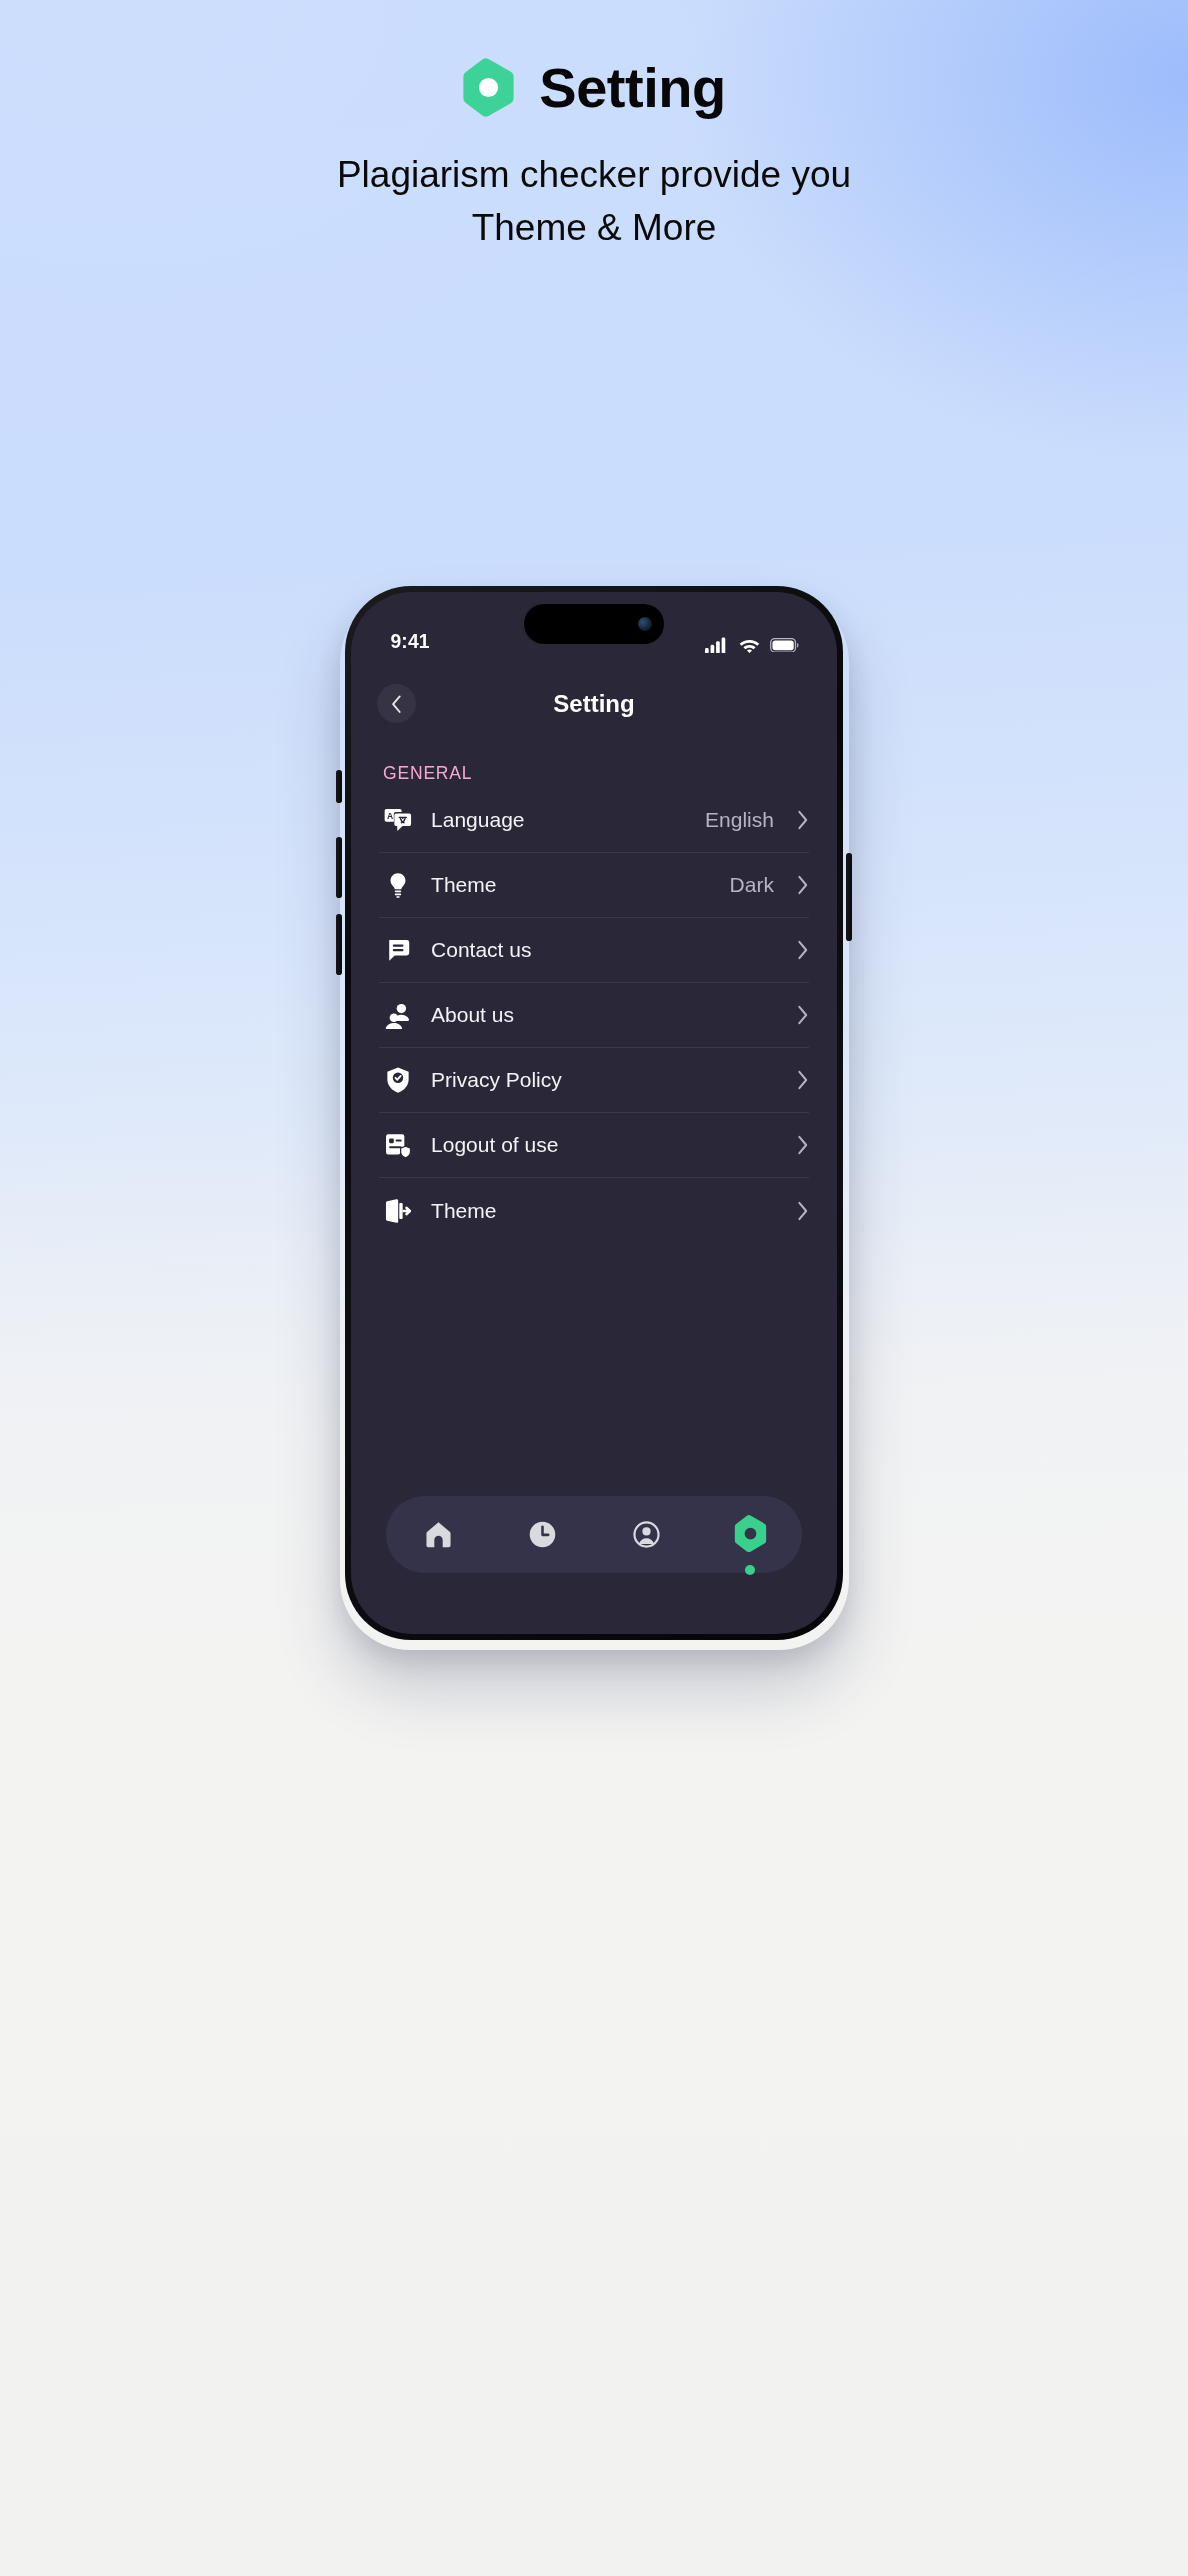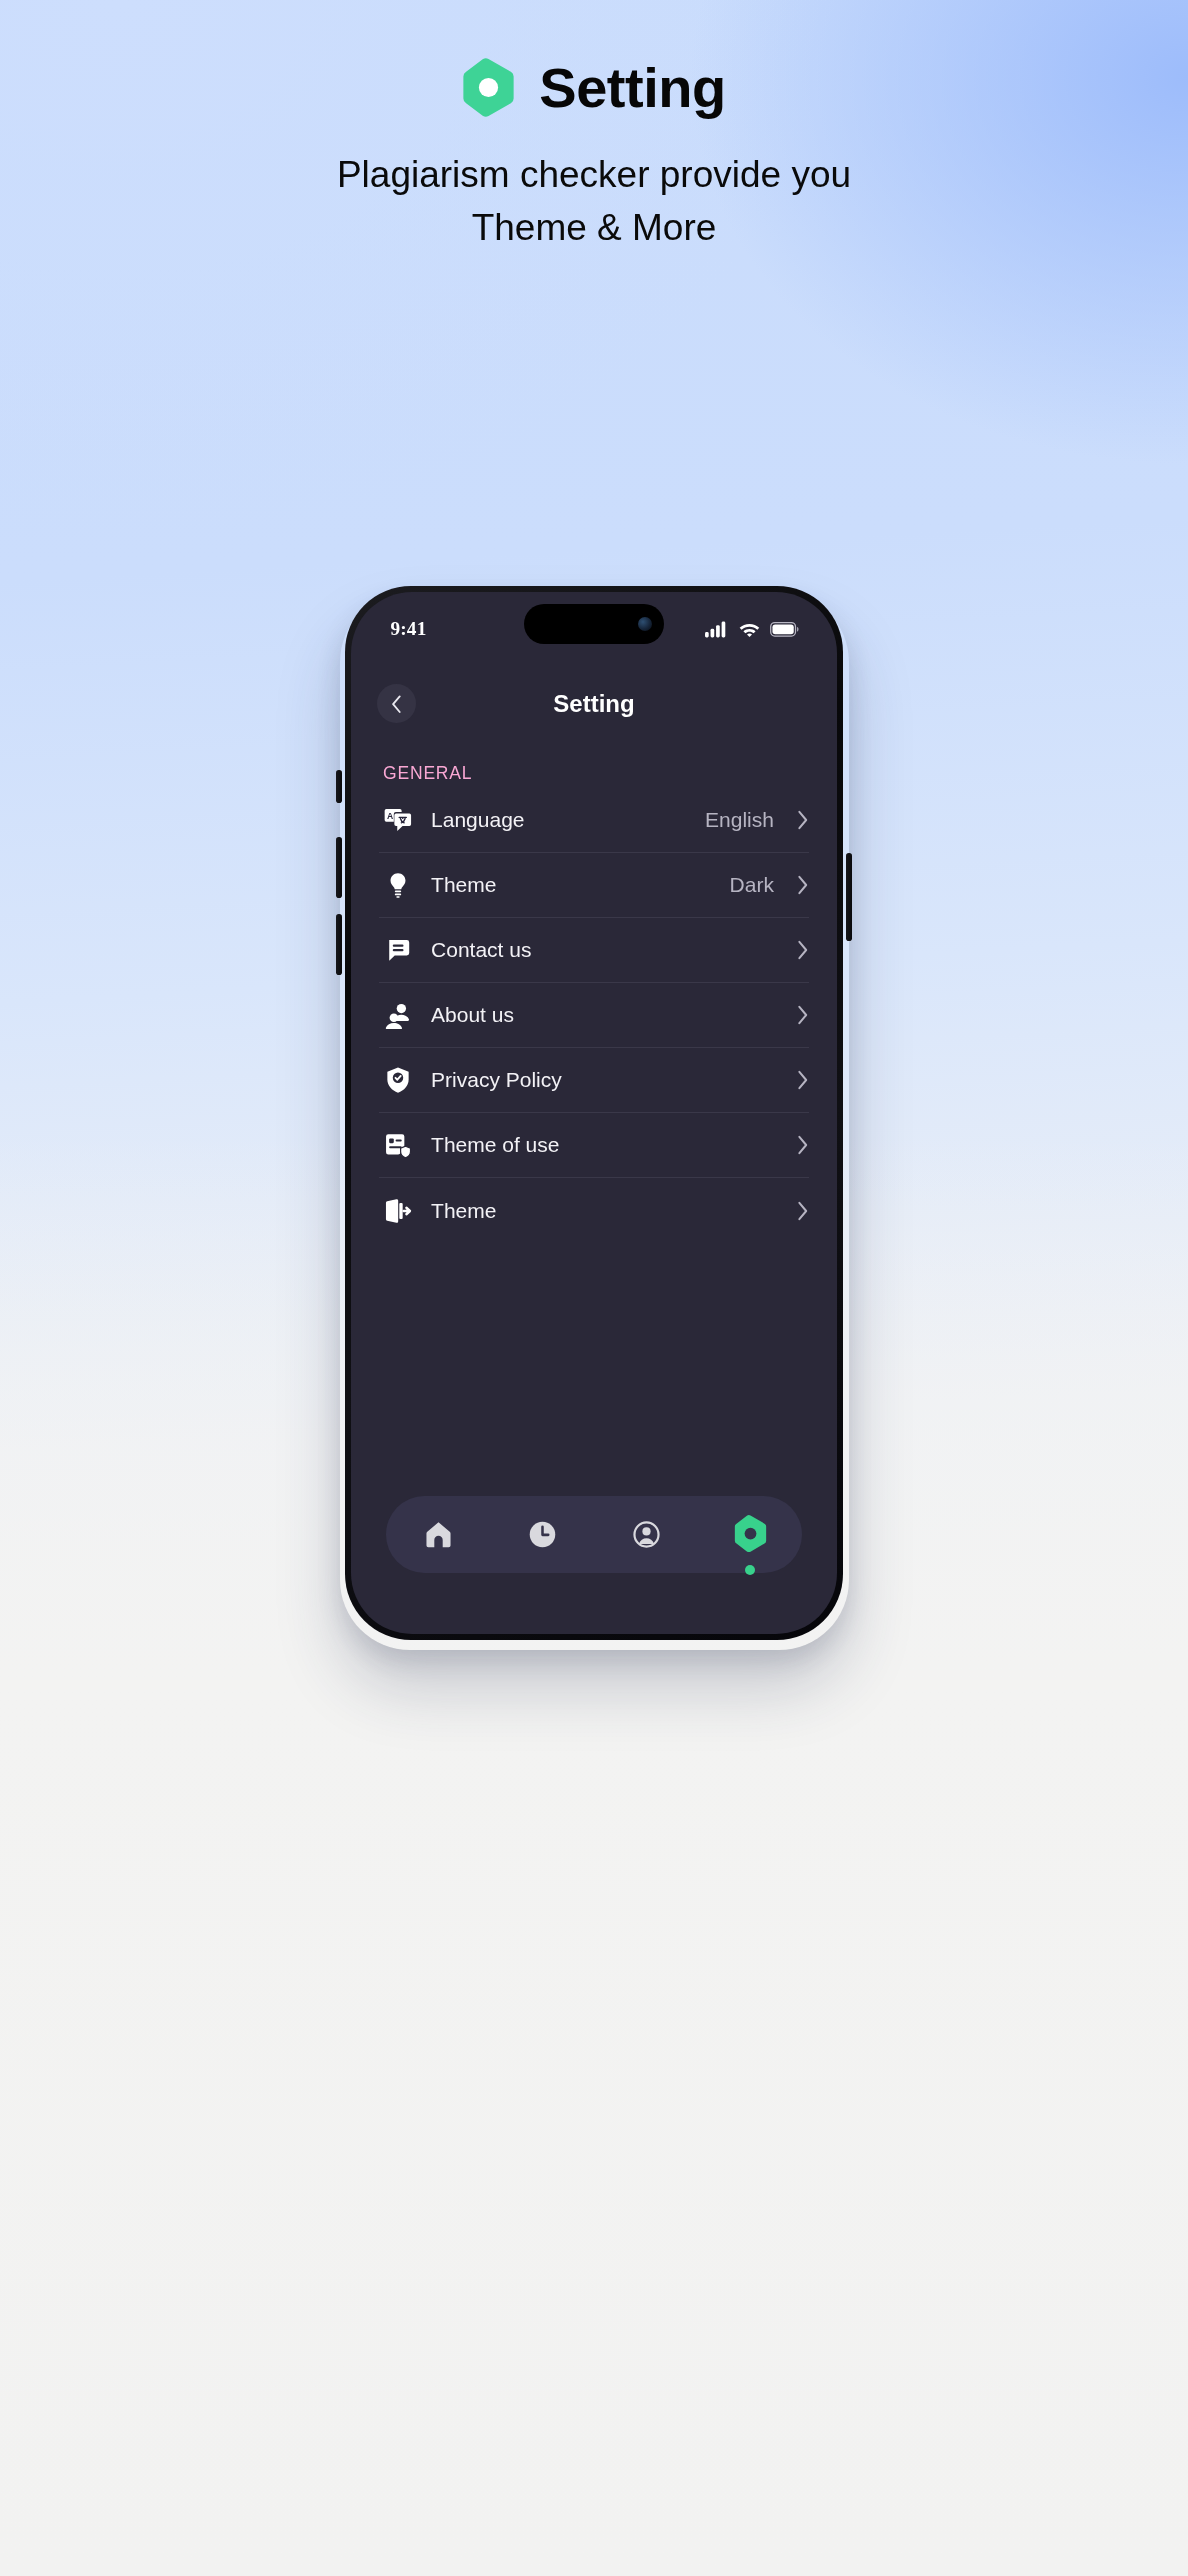--- a/index.html
+++ b/index.html
@@ -67,23 +67,22 @@
   
   .btn-side{ position:absolute; background:linear-gradient(90deg,#17171b,#0a0a0c); border-radius:2.8px; }
   .btn-silent{ left:-9.2px; top:184px; width:6.4px; height:33px; }
   .btn-volup{  left:-9.2px; top:251px; width:6.4px; height:61px; }
   .btn-voldn{  left:-9.2px; top:328px; width:6.4px; height:61px; }
   .btn-power{  right:-9.2px; top:267px; width:6.4px; height:88px; }
 
   
   .statusbar{
     height:61px; position:relative; flex:none;
-    display:flex; align-items:center; justify-content:space-between;
+    display:flex; align-items:flex-end; justify-content:space-between;
     padding:13px 37px 0 39px;
-    font-family:Liberation Serif, serif;
   }
   .status-time{ color:#fff; font-size:19.3px; font-weight:bold; letter-spacing:0.2px; }
   .status-icons{ display:flex; align-items:center; gap:9.2px; }
   .dyn-island{
     position:absolute; left:50%; transform:translateX(-50%); top:12px;
     width:140px; height:40px; border-radius:20px; background:#000;
     display:flex; align-items:center; justify-content:flex-end; padding-right:12px;
   }
   .lens{ width:14px; height:14px; border-radius:50%;
          background: radial-gradient(circle at 35% 35%, #2e4f72 0%, #16253a 55%, #06090f 100%); }
@@ -295,21 +294,21 @@
         <div class="row">
           <div class="row-icon">
             <svg width="28" height="28" viewBox="0 0 30 30">
               <path d="M4.6 3.4h14.8a2.4 2.4 0 0 1 2.4 2.4v11.2l-4.3 1.7v4.2a2.4 2.4 0 0 1-2.4 2.4H4.6a2.4 2.4 0 0 1-2.4-2.4V5.8a2.4 2.4 0 0 1 2.4-2.4z" fill="#fff"></path>
               <rect x="5.5" y="8" width="5" height="5" rx="1.2" fill="#2a2838"></rect>
               <rect x="12.4" y="9.1" width="6.6" height="2.2" rx="1.1" fill="#2a2838"></rect>
               <rect x="5.5" y="16.4" width="13.5" height="2.2" rx="1.1" fill="#2a2838"></rect>
               <path d="M23.1 16.3 L28.4 18.4 v3.9 c0 3.1-2.2 5.4-5.3 6.5 -3.1-1.1-5.3-3.4-5.3-6.5 v-3.9 L23.1 16.3z" fill="#fff" stroke="#2a2838" stroke-width="1.3"></path>
             </svg>
           </div>
-          <div class="row-label">Theme of use</div>
+          <div class="row-label">Logout of use</div>
           <div class="row-value"></div>
           <div class="chev">
             <svg width="12" height="20" viewBox="0 0 13 22">
                 <path d="M2.5 2 L10 11 L2.5 20" fill="none" stroke="#b6b4c2" stroke-width="2.2" stroke-linecap="round" stroke-linejoin="round"></path>
               </svg>
           </div>
         </div>
 
         <div class="row">
           <div class="row-icon">

